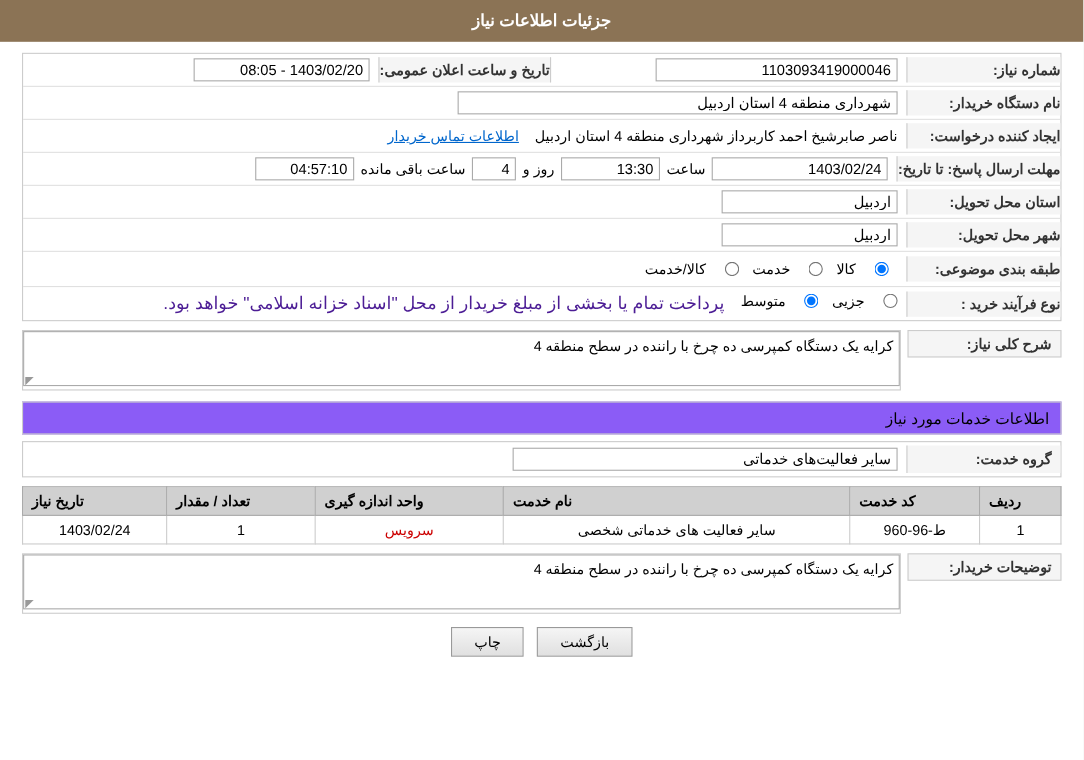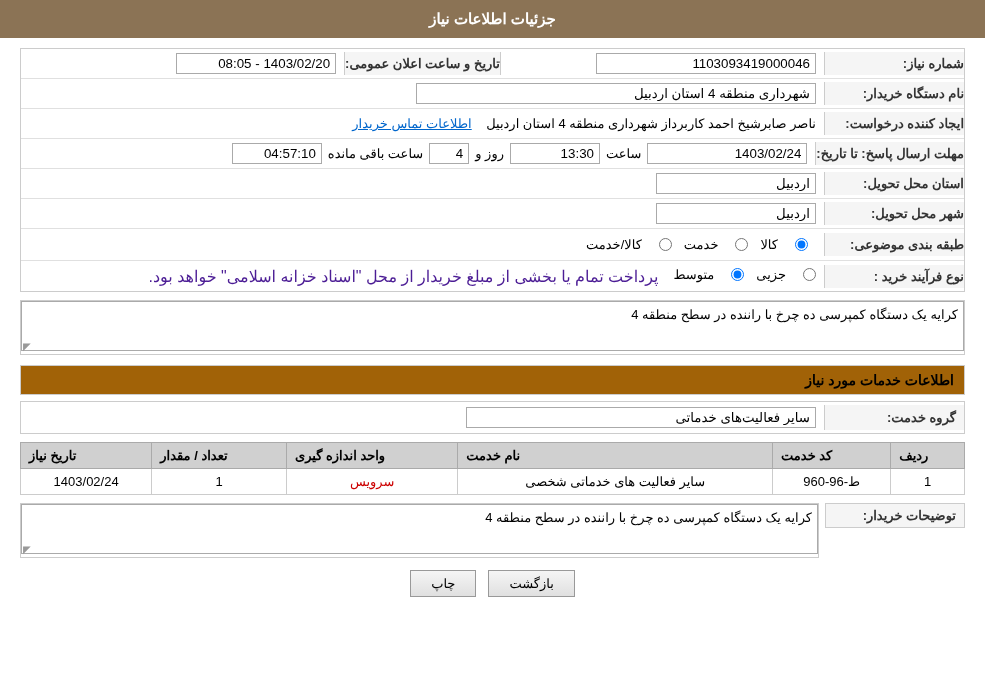--- a/index.html
+++ b/index.html
@@ -74,24 +74,24 @@
       display: flex;
       align-items: center;
       gap: 6px;
     }
     .link-style {
       color: #0066cc;
       text-decoration: underline;
       cursor: pointer;
     }
     .section-title {
-      background: #a16207;
+      background: #8b5cf6;
       border: 1px solid #ccc;
       padding: 6px 10px;
-      font-weight: bold;
+      font-weight: normal;
       font-size: 14px;
       margin-top: 10px;
       margin-bottom: 6px;
     }
     .textarea-box {
       width: 100%;
       border: 1px solid #aaa;
       padding: 5px;
       background: #fff;
       text-align: right;
@@ -265,20 +265,21 @@
               </div>
             </div>
             <span style="font-size:16px; color:#4c1d95;">پرداخت تمام یا بخشی از مبلغ خریدار از محل "اسناد خزانه اسلامی" خواهد بود.</span>
           </div>
         </div>
       </div>
 
     </div>
 
     <div style="display:flex; align-items:flex-start; margin-bottom:8px; gap:6px;">
+      <span class="field-label" style="background:#f5f5f5; border:1px solid #ccc; padding:4px 8px; white-space:nowrap; font-weight:bold;">شرح کلی نیاز:</span>
       <div style="flex:1; border:1px solid #ccc; background:#fff;">
         <div class="textarea-container">
           <textarea class="textarea-box" readonly="" style="">کرایه یک دستگاه کمپرسی ده چرخ با راننده در سطح منطقه 4</textarea>
         </div>
       </div>
     </div>
 
     <div class="section-title">اطلاعات خدمات مورد نیاز</div>
 
     <div style="display:flex; align-items:center; border:1px solid #ccc; margin-bottom:8px;">

